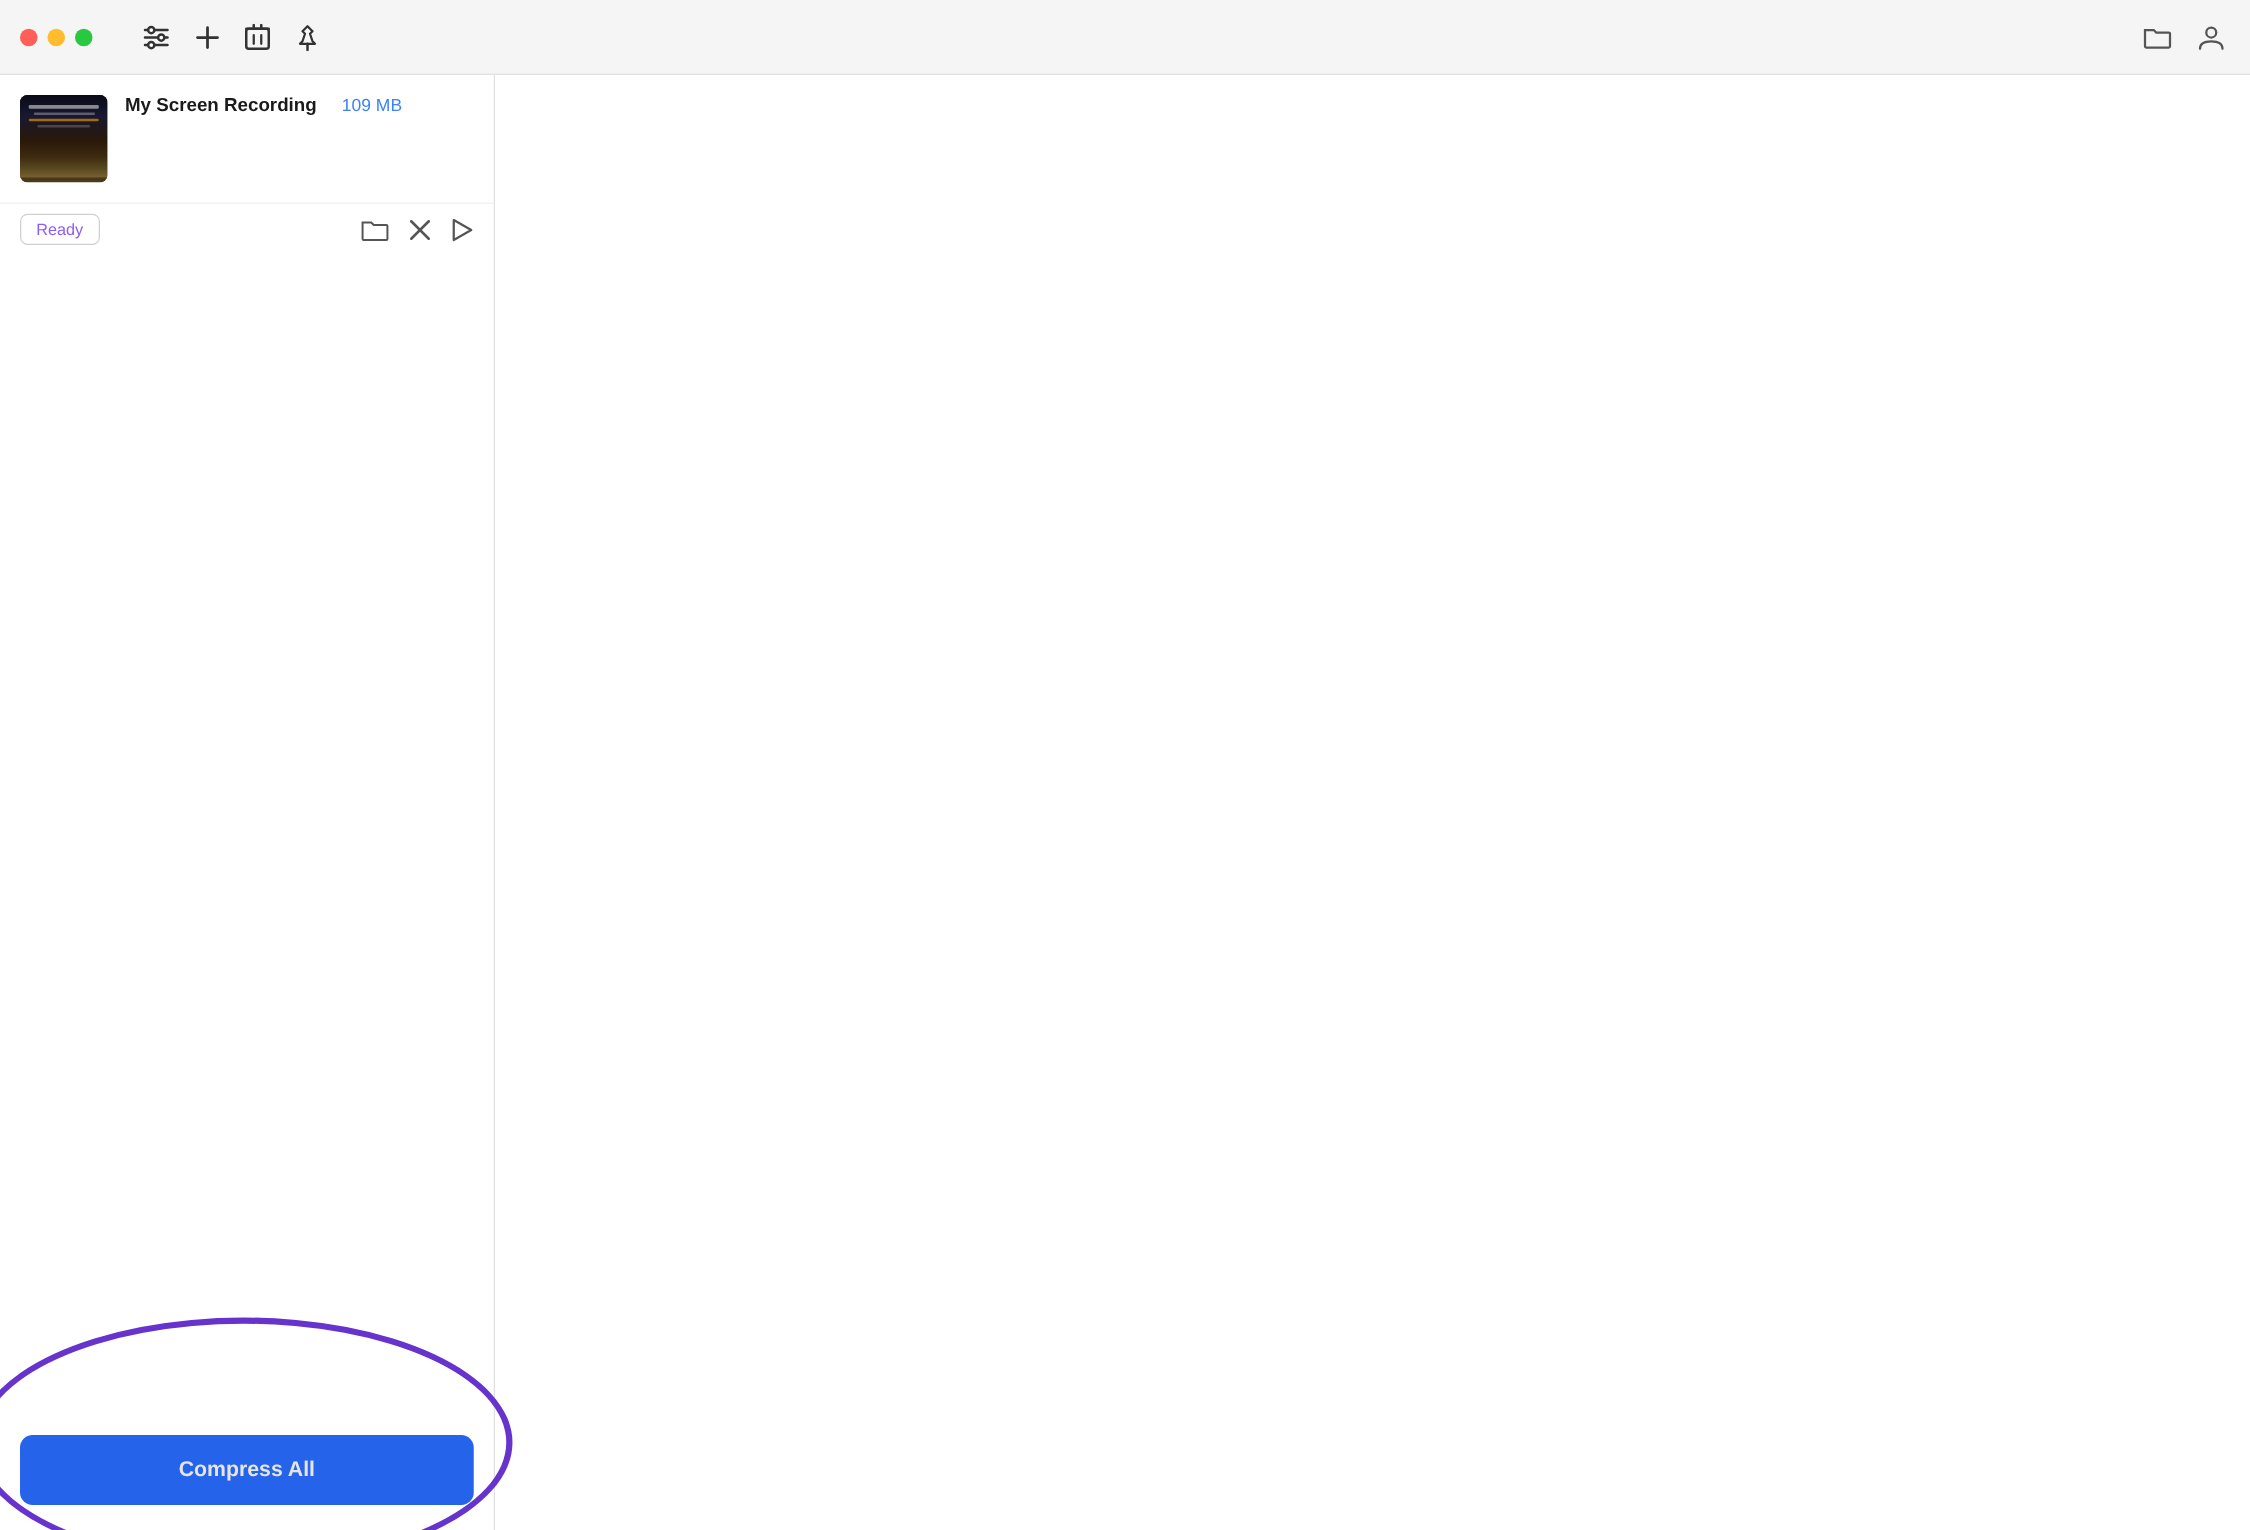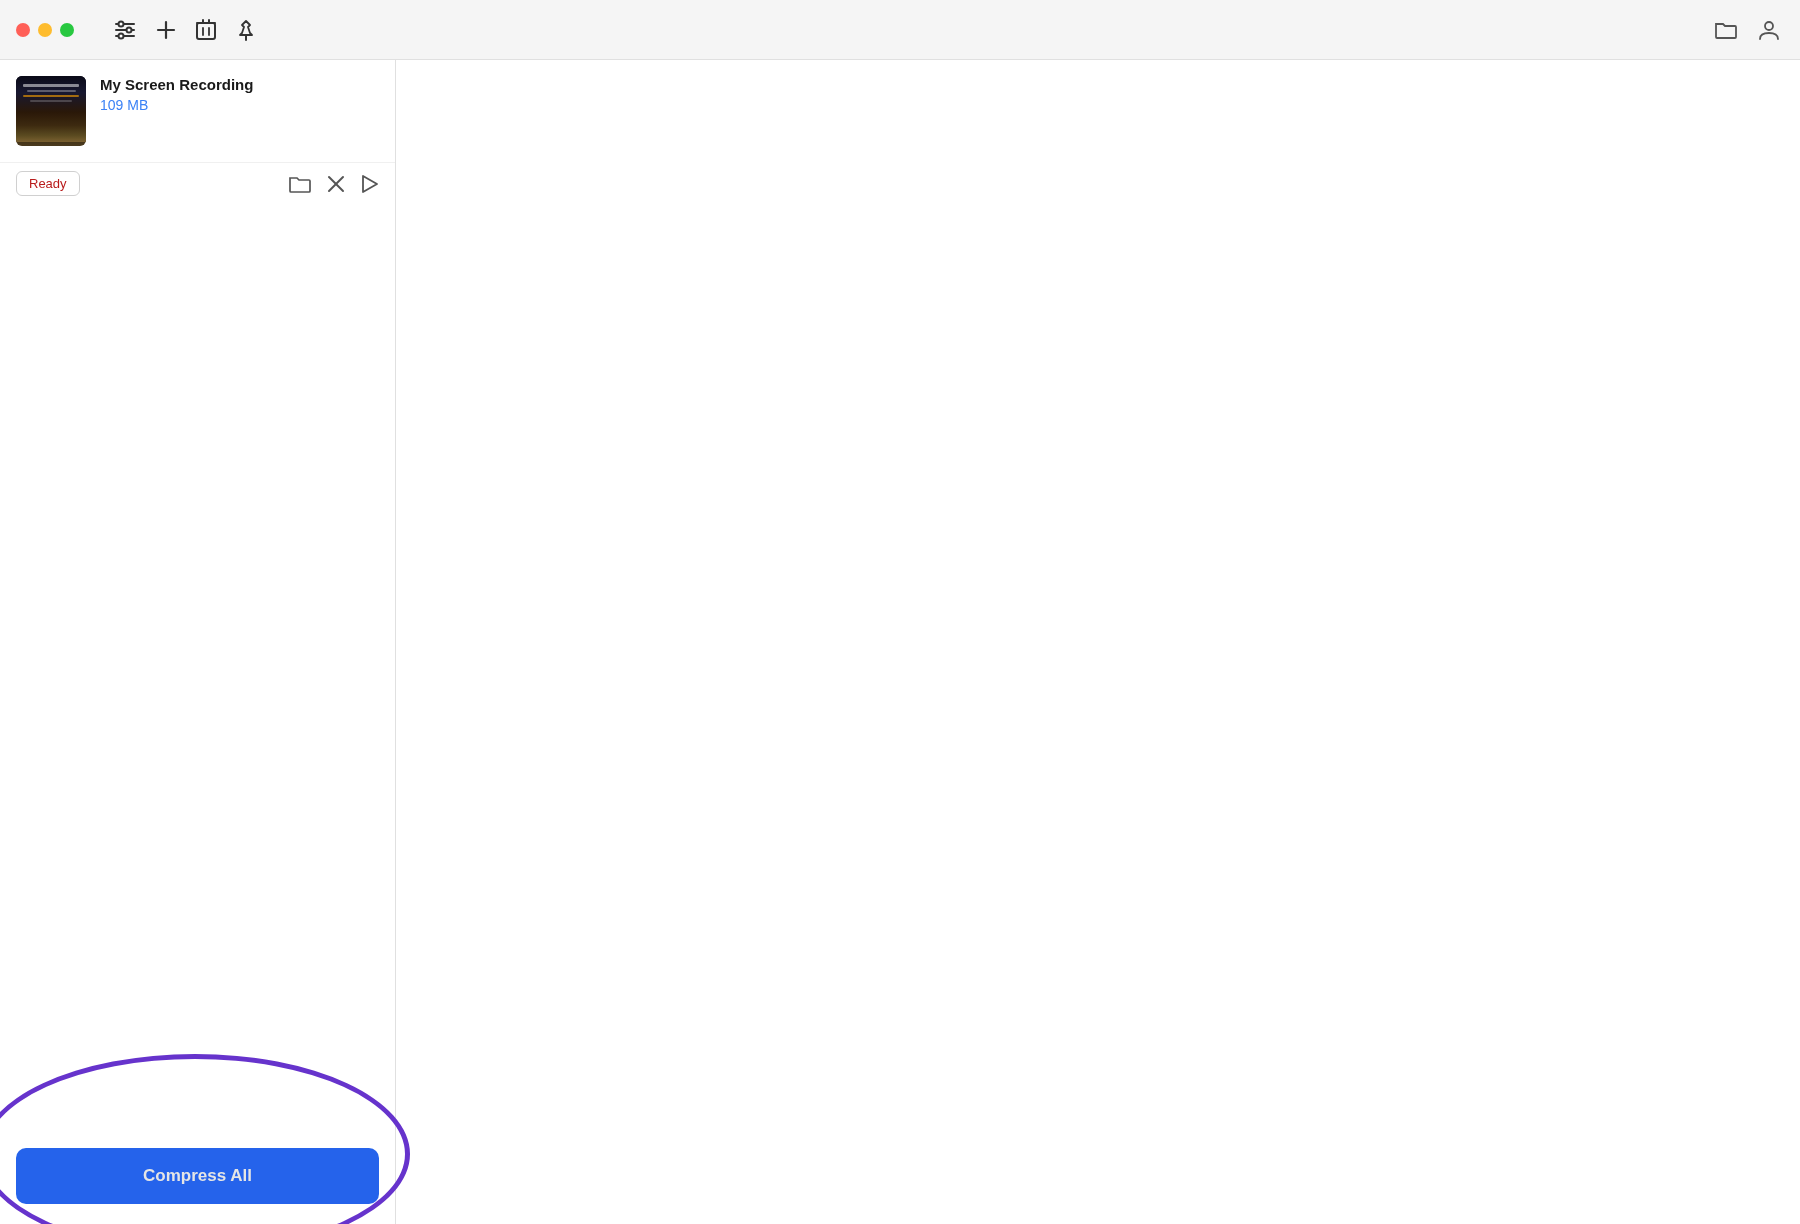--- a/index.html
+++ b/index.html
@@ -122,22 +122,21 @@
       display: flex;
       flex-direction: column;
       align-items: center;
       justify-content: flex-end;
       padding-bottom: 4px;
     }
 
     .file-info {
       flex: 1;
       display: flex;
-      flex-direction: column;
-      gap: 4px;
+      gap: 20px;
     }
 
     .file-name {
       font-size: 15px;
       font-weight: 600;
       color: #1a1a1a;
     }
 
     .file-size {
       font-size: 14px;
@@ -151,21 +150,21 @@
       justify-content: space-between;
       padding: 8px 16px 12px 16px;
     }
 
     .status-badge {
       background: #ffffff;
       border: 1px solid #d0d0d0;
       border-radius: 6px;
       padding: 4px 12px;
       font-size: 13px;
-      color: #b91c1c;
+      color: #8b5cf6;
       font-weight: 500;
     }
 
     .action-icons {
       display: flex;
       align-items: center;
       gap: 16px;
     }
 
     .action-icon {

